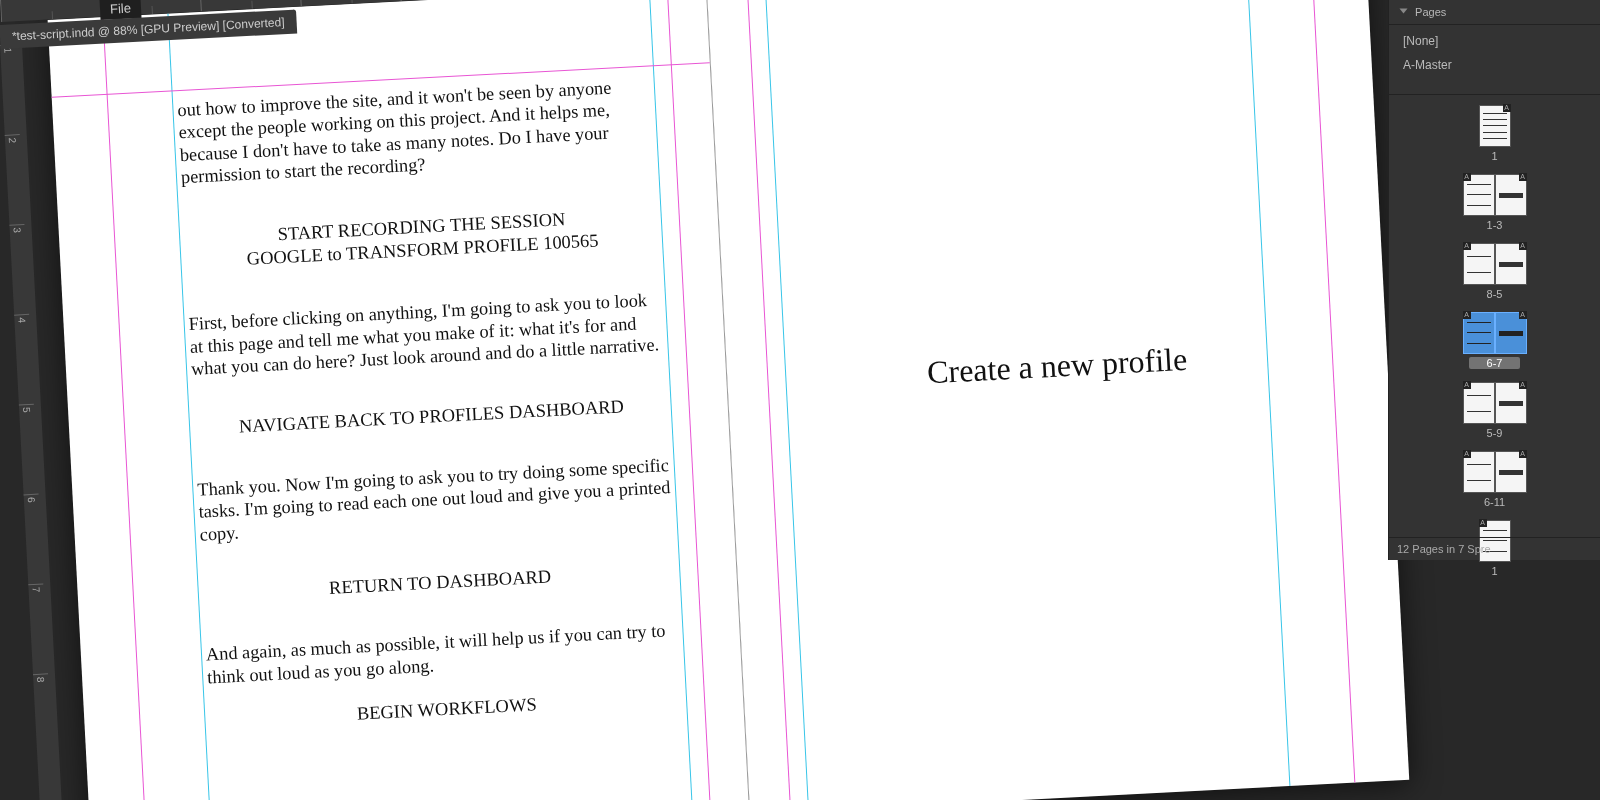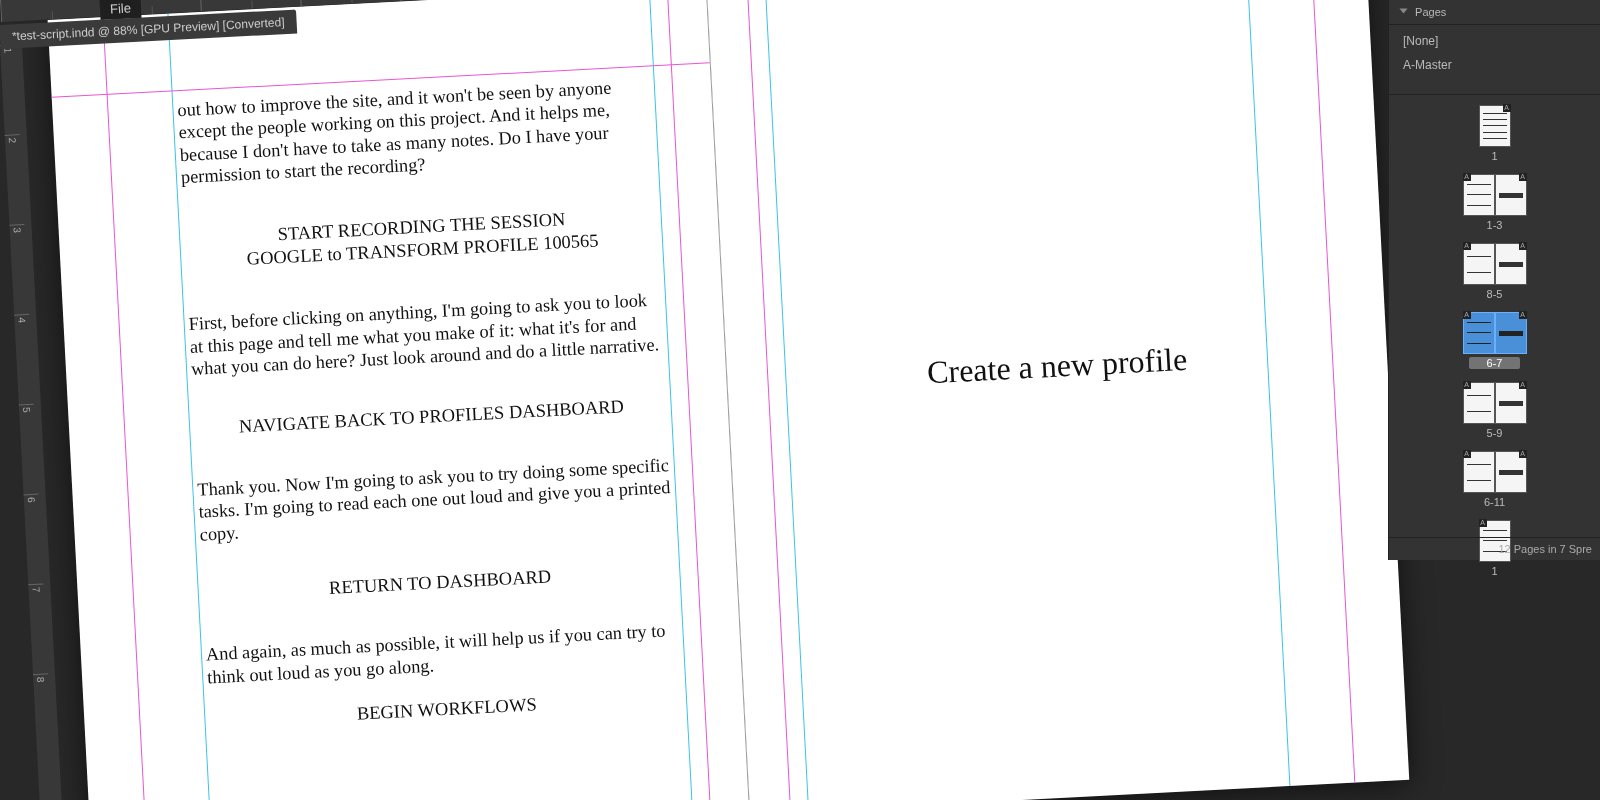--- a/index.html
+++ b/index.html
@@ -238,21 +238,20 @@
 
   .panel-foot {
     position:absolute;
     bottom:0;
     left:0;
     right:0;
     border-top:1px solid #222;
     padding:5px 8px;
     font-size:11px;
     color:#aaa;
-    text-align:right;
   }
 
   
   .menu-fragment{
     position:absolute;
     top:-2px;
     left:100px;
     transform:rotate(-3deg);
     color:#ccc;
     font-size:13px;

